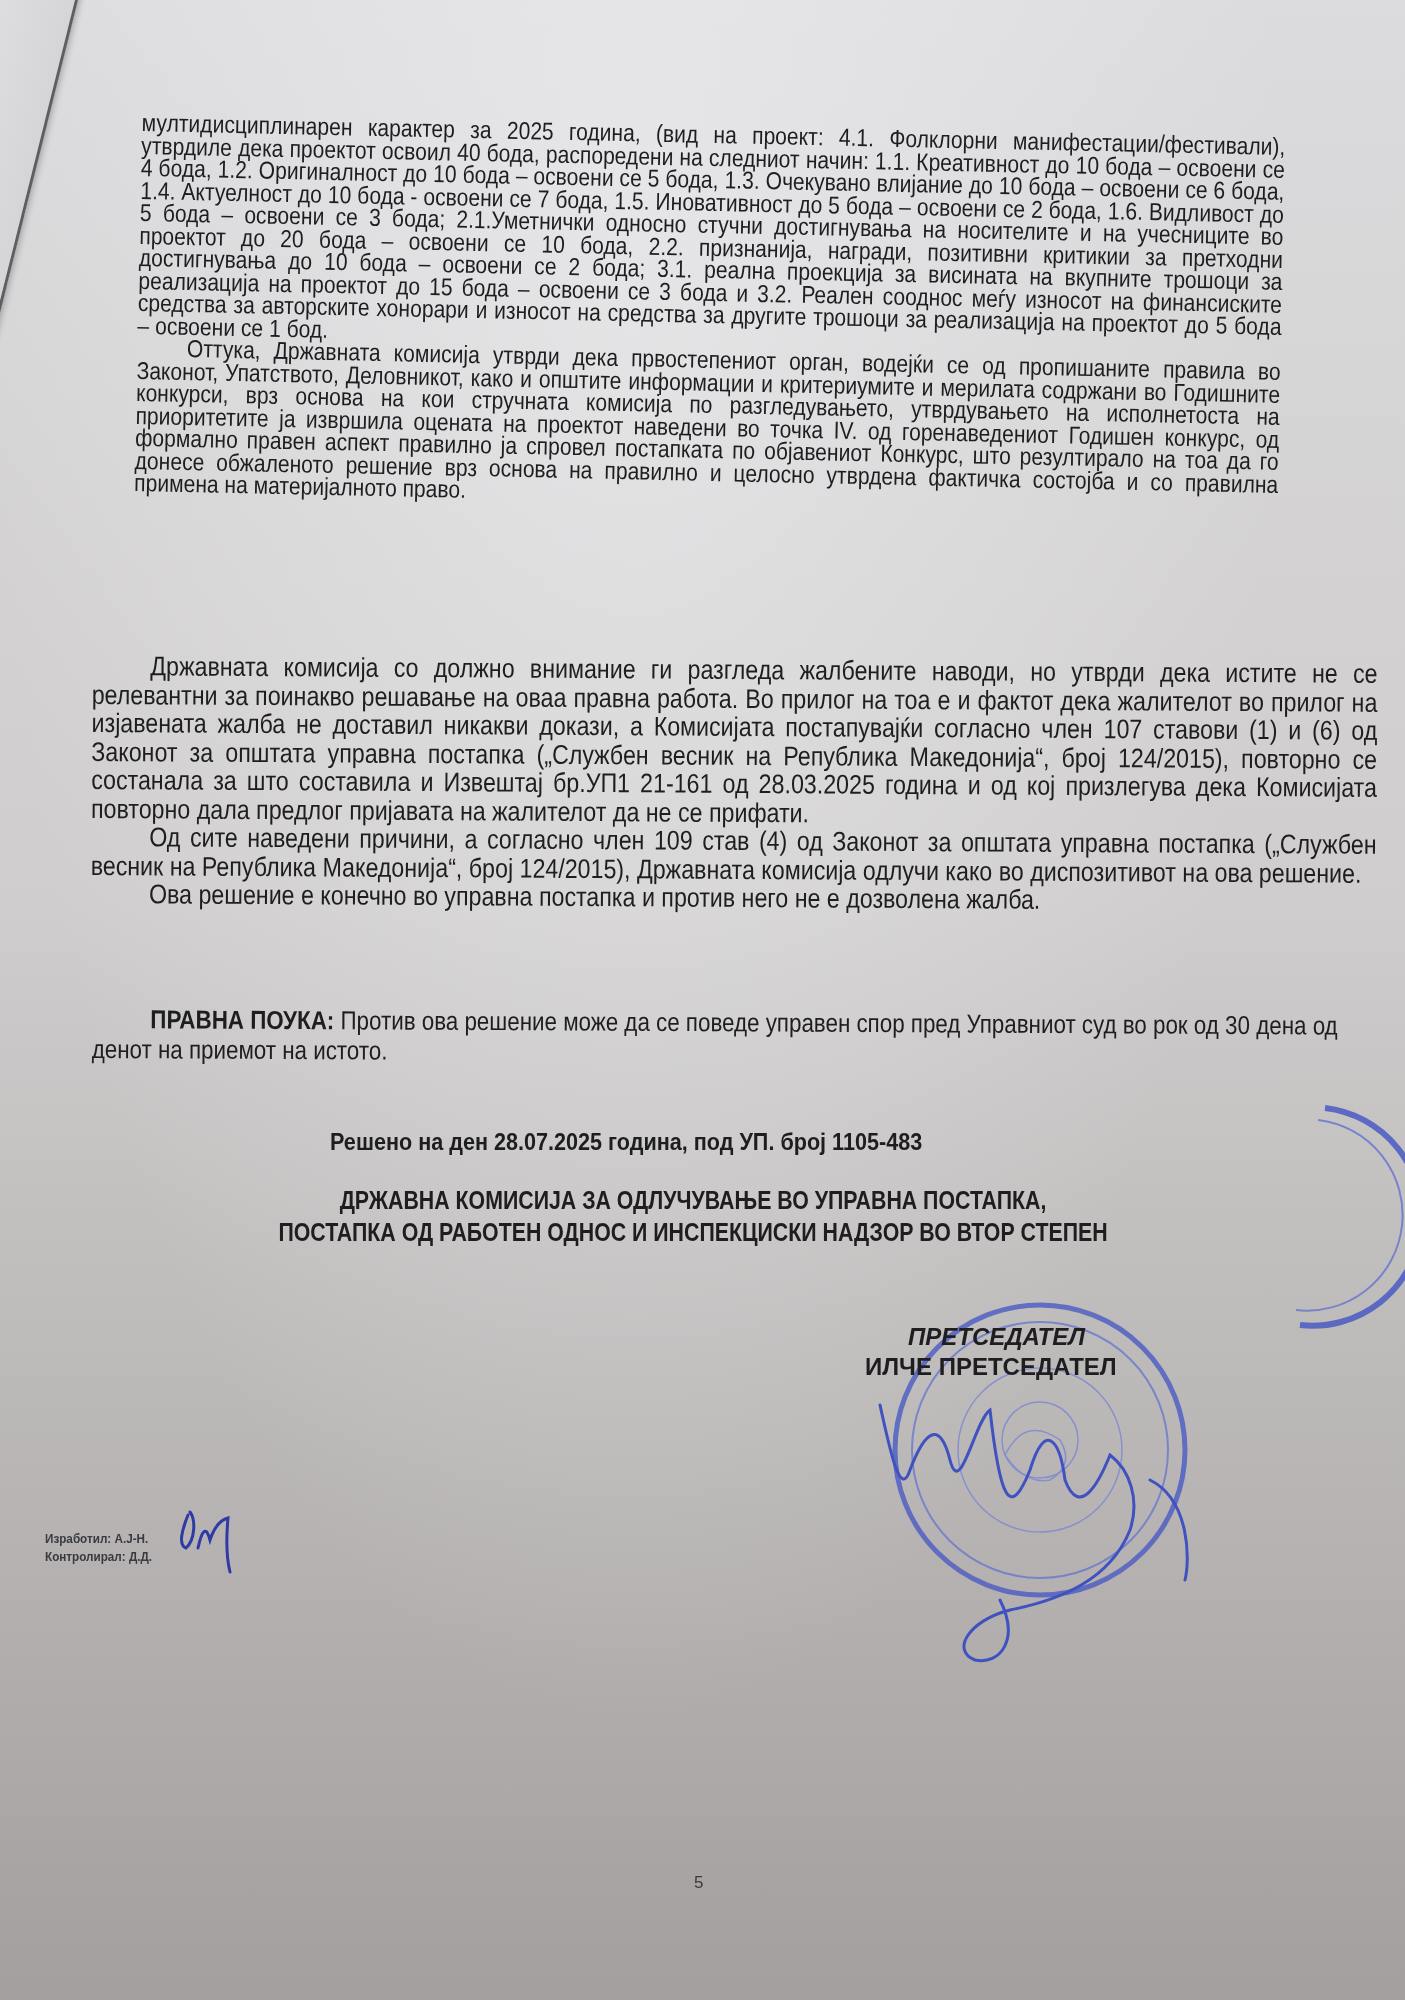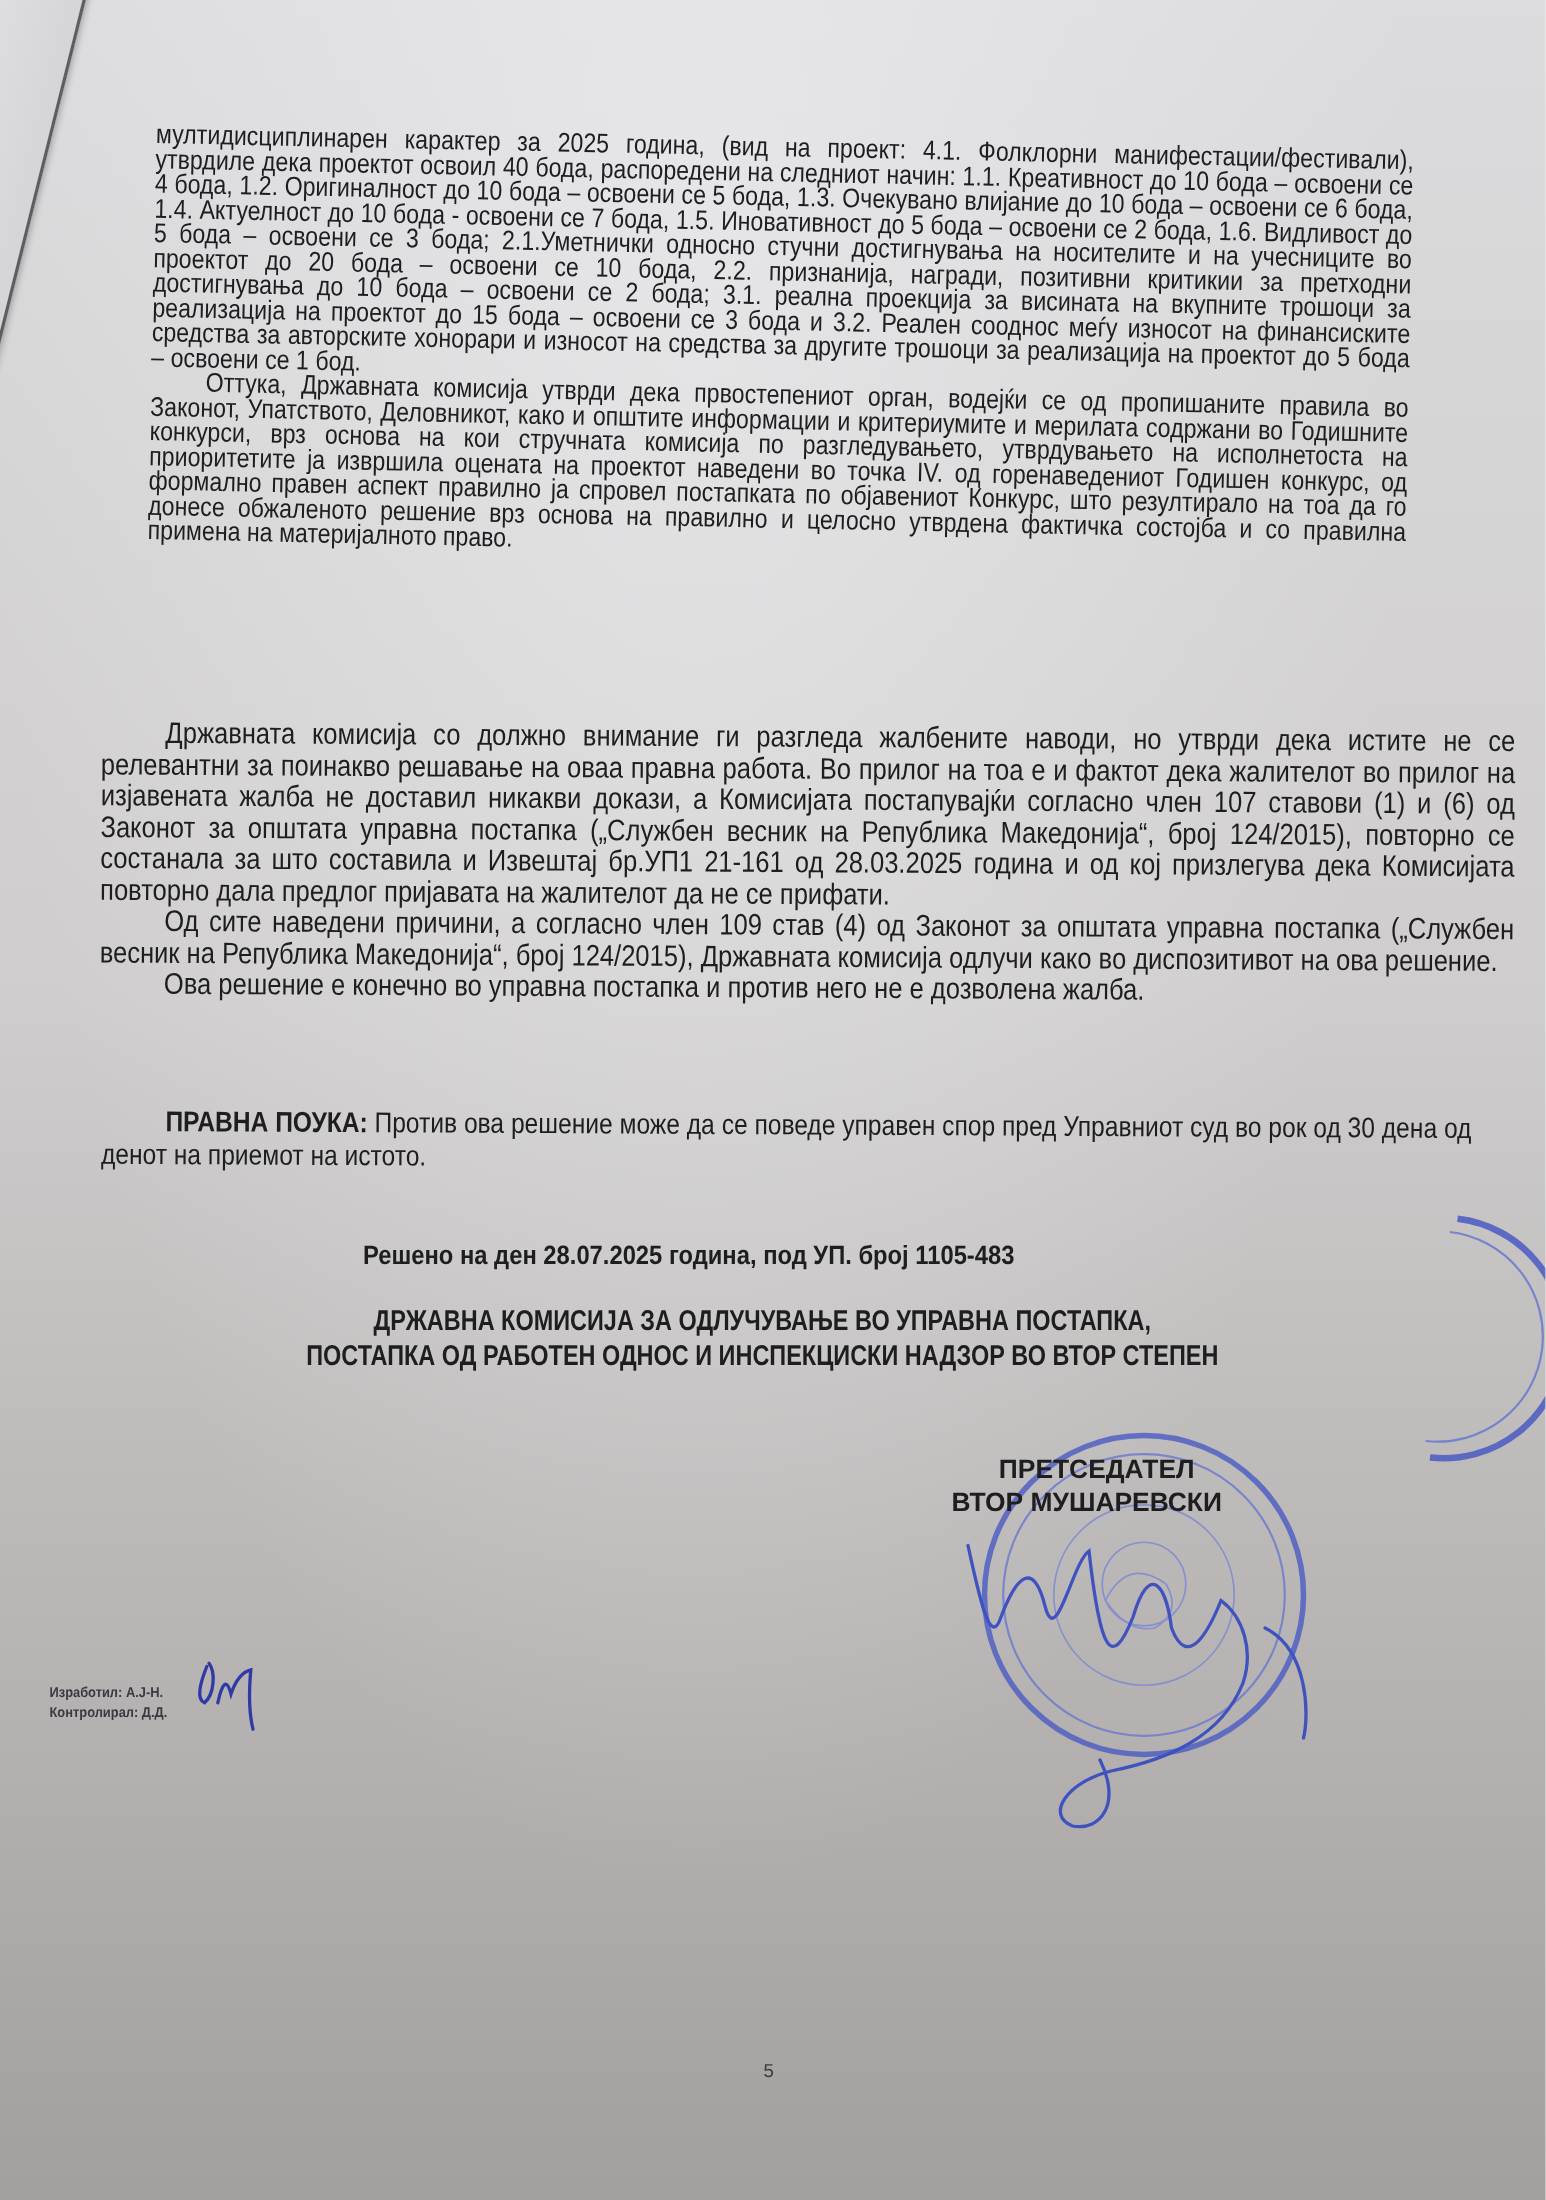--- a/index.html
+++ b/index.html
@@ -50,21 +50,21 @@
   }
   .commission {
     position: absolute; left: 160px; top: 1184px; width: 1300px; text-align: center;
     font-size: 26px; line-height: 32px; font-weight: bold;
     transform: scaleX(0.82); transform-origin: top left;
   }
   .sign-block {
     position: absolute; left: 865px; top: 1322px; text-align: right;
     font-size: 24px; font-weight: bold; line-height: 30px; white-space: nowrap;
   }
-  .sign-title { position:absolute; left: 43px; top: 0; }
+  .sign-title { position:absolute; left: 43px; top: 0; font-style: italic; }
   .sign-name { position:absolute; left: 0; top: 30px; }
   .prep {
     position: absolute; left: 45px; top: 1530px; font-size: 13px; line-height: 18px;
     color: #3a3a40; font-weight: bold; transform: scaleX(0.9); transform-origin: top left;
   }
   .page-number {
     position: absolute; left: 694px; top: 1873px; font-size: 17px; color: #3b393b;
   }
   svg.overlay { position: absolute; left: 0; top: 0; pointer-events: none; }
 </style>
@@ -118,21 +118,21 @@
          C 960 1500, 975 1420, 990 1410 C 1000 1500, 1010 1520, 1030 1470 C 1045 1420, 1060 1440, 1065 1480
          C 1080 1520, 1100 1480, 1110 1455 C 1130 1470, 1140 1500, 1130 1530
          C 1110 1580, 1060 1600, 1010 1610 C 970 1620, 950 1650, 975 1660 C 1000 1665, 1020 1640, 1000 1600
          M1150 1480 C 1190 1500, 1190 1560, 1185 1580" fill="none" stroke="#3f52c0" stroke-width="3" stroke-linecap="round"></path>
 
     <path d="M188 1515 C 182 1530, 178 1545, 186 1548 C 195 1540, 196 1520, 190 1512 M198 1548 C 202 1530, 206 1525, 210 1540 C 214 1528, 220 1520, 228 1518 C 226 1540, 227 1560, 230 1572" fill="none" stroke="#2f3aa6" stroke-width="3" stroke-linecap="round"></path>
   </svg>
 
   <div class="sign-block">
     <div class="sign-title">ПРЕТСЕДАТЕЛ</div>
-    <div class="sign-name">ВТОР МУШАРЕВСКИ</div>
+    <div class="sign-name">ИЛЧЕ ПРЕТСЕДАТЕЛ</div>
   </div>
 
   <div class="prep">
     <div>Изработил: A.J-Н.</div>
     <div>Контролирал: Д.Д.</div>
   </div>
 
   <div class="page-number">5</div>
 </div>
 

